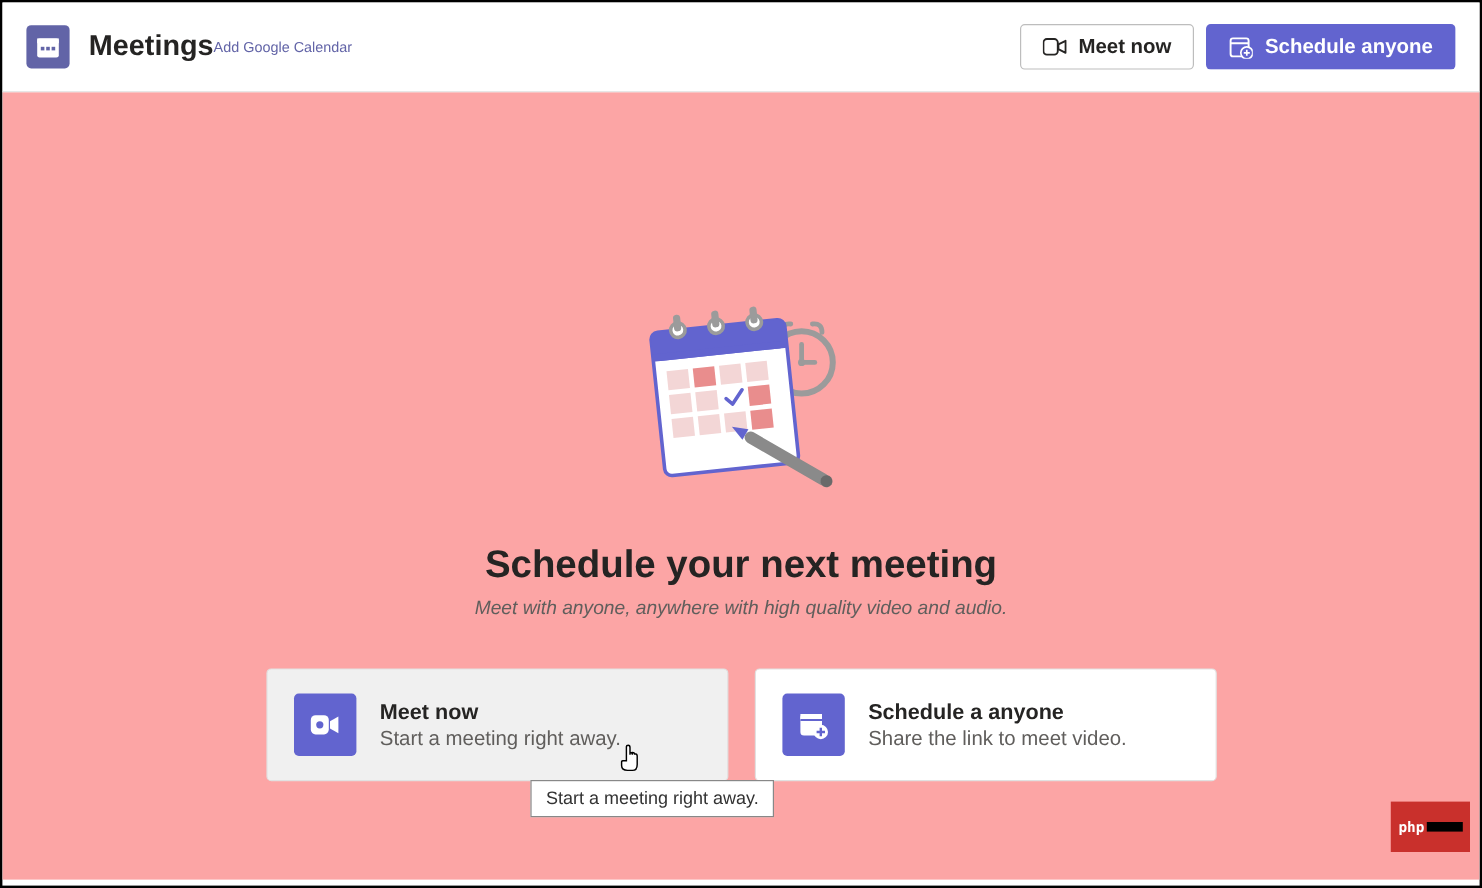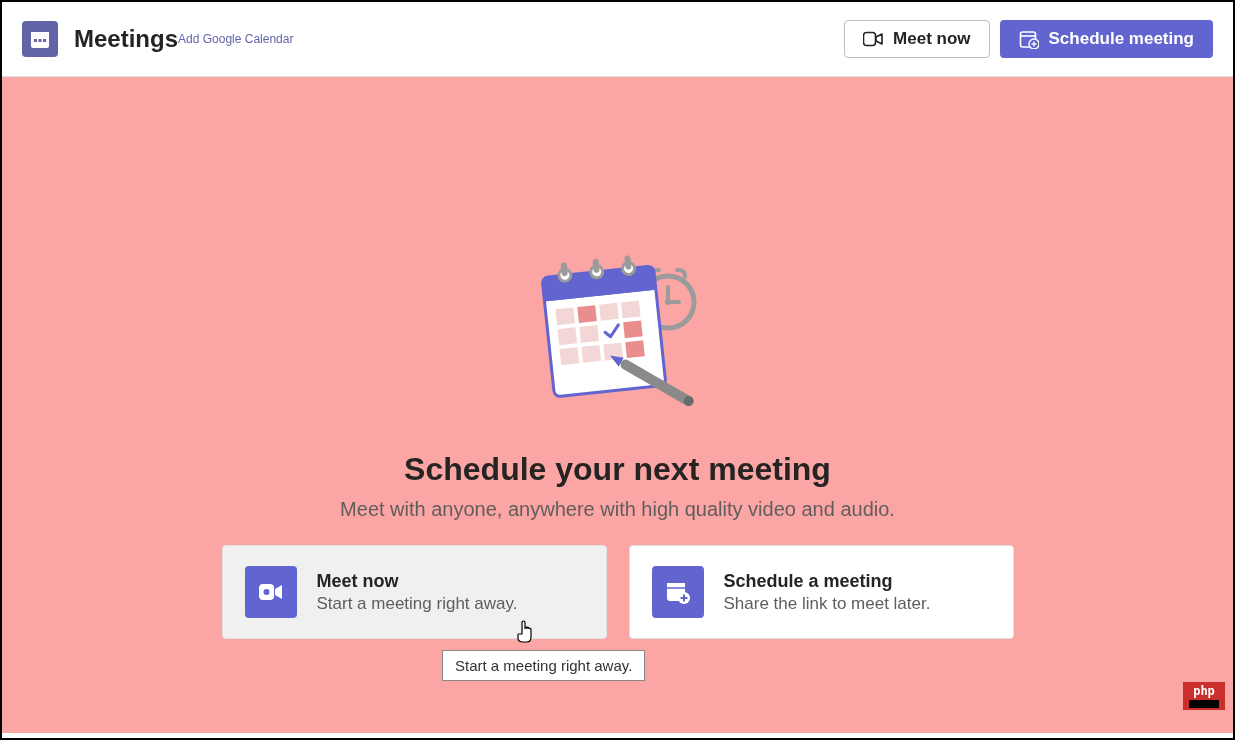--- a/index.html
+++ b/index.html
@@ -72,23 +72,24 @@
     .illustration {
       margin-bottom: 30px;
     }
     .main-heading {
       font-size: 32px;
       font-weight: 700;
       color: #252423;
       margin-bottom: 10px;
     }
     .main-sub {
-      font-size: 20px;
+      font-size: 16px;
       color: #605e5c;
-      margin-bottom: 24px;
+      margin-bottom: 40px;
+      font-style: italic;
     }
     .cards {
       display: flex;
       gap: 22px;
     }
     .card {
       width: 385px;
       background: #fff;
       border: 1px solid #e1e1e1;
       border-radius: 4px;
@@ -138,26 +139,25 @@
       color: #333;
     }
     .watermark {
       position: absolute;
       right: 8px;
       bottom: 28px;
       background: #c9302c;
       color: #fff;
       font-size: 12px;
       font-weight: bold;
-      padding: 2px 6px;
+      padding: 14px 6px;
       font-family: monospace;
       display: flex;
       align-items: center;
       gap: 2px;
-      flex-direction: column;
     }
     .watermark-ext {
       background: #000;
       width: 30px;
       height: 8px;
       display: inline-block;
     }
   </style>
 </head>
 <body>
@@ -183,21 +183,21 @@
     <span>Meet now</span>
   </div>
   <div class="btn btn-primary">
     <svg width="20" height="20" viewBox="0 0 20 20">
       <rect x="1.5" y="3" width="15" height="15" rx="2" fill="none" stroke="#fff" stroke-width="1.6"></rect>
       <line x1="1.5" y1="7" x2="16.5" y2="7" stroke="#fff" stroke-width="1.6"></line>
       <circle cx="15" cy="15" r="5" fill="#6264cf" stroke="#fff" stroke-width="1.4"></circle>
       <line x1="15" y1="12.5" x2="15" y2="17.5" stroke="#fff" stroke-width="1.4"></line>
       <line x1="12.5" y1="15" x2="17.5" y2="15" stroke="#fff" stroke-width="1.4"></line>
     </svg>
-    <span>Schedule meeting</span>
+    <span>Schedule anyone</span>
   </div>
 </div>
 
 <div class="content-area">
   <div class="illustration">
     <svg width="190" height="170" viewBox="0 0 190 170">
 
       <circle cx="145" cy="55" r="26" fill="none" stroke="#9b9b9b" stroke-width="5"></circle>
       <circle cx="145" cy="55" r="3" fill="#9b9b9b"></circle>
       <line x1="145" y1="55" x2="145" y2="40" stroke="#9b9b9b" stroke-width="4" stroke-linecap="round"></line>
@@ -263,22 +263,22 @@
         <svg width="26" height="26" viewBox="0 0 26 26">
           <rect x="2" y="4" width="18" height="18" rx="3" fill="#fff"></rect>
           <rect x="2" y="4" width="18" height="5" fill="#fff"></rect>
           <line x1="2" y1="9" x2="20" y2="9" stroke="#6264cf" stroke-width="1.5"></line>
           <circle cx="19" cy="19" r="6" fill="#fff"></circle>
           <line x1="19" y1="15.5" x2="19" y2="22.5" stroke="#6264cf" stroke-width="2"></line>
           <line x1="15.5" y1="19" x2="22.5" y2="19" stroke="#6264cf" stroke-width="2"></line>
         </svg>
       </div>
       <div>
-        <div class="card-title">Schedule a meeting</div>
-        <div class="card-sub">Share the link to meet later.</div>
+        <div class="card-title">Schedule a anyone</div>
+        <div class="card-sub">Share the link to meet video.</div>
       </div>
     </div>
   </div>
 </div>
 
 <svg class="cursor" width="18" height="24" viewBox="0 0 18 24">
   <path d="M6 2 L6 14 L3 14 Q2 14 2 15 L2 18 Q2 22 7 22 L11 22 Q15 22 15 17 L15 10 Q15 8 13 8 L13 9 Q13 7 11 7 L11 9 Q11 7 9 7 L9 9 L9 3 Q9 1 7.5 1 Q6 1 6 2 Z" fill="#fff" stroke="#000" stroke-width="1.2"></path>
 </svg>
 
 <div class="tooltip">Start a meeting right away.</div>

